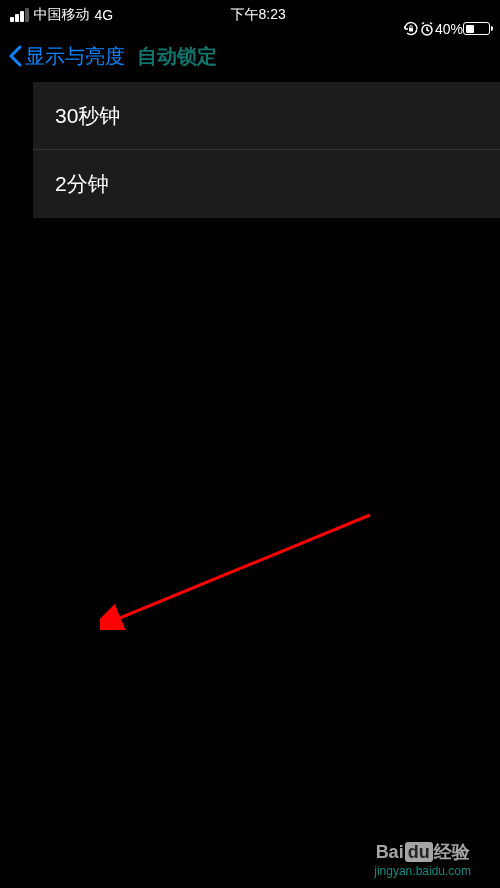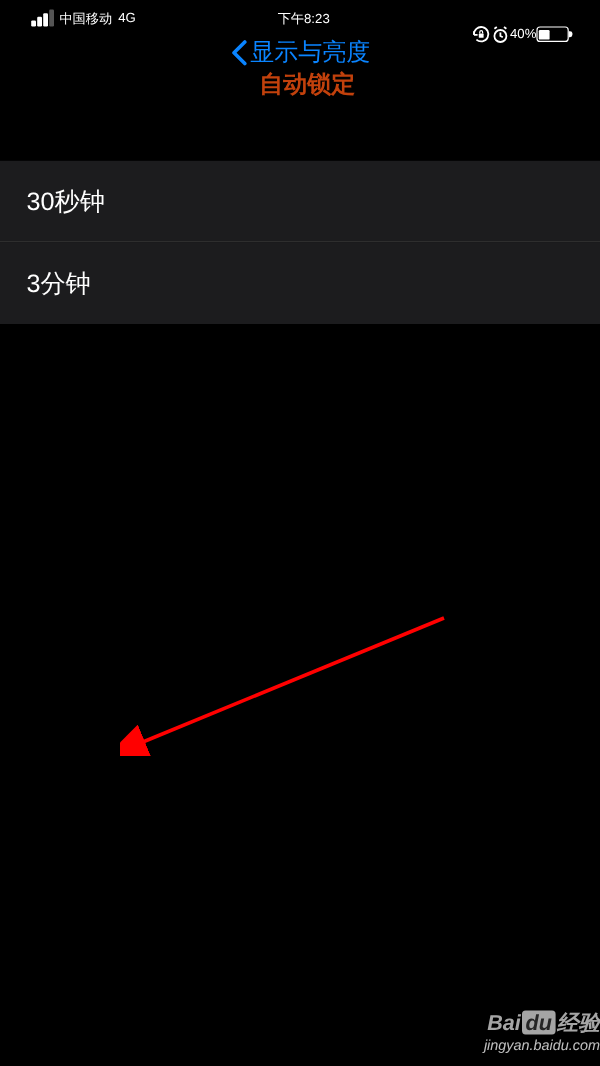--- a/index.html
+++ b/index.html
@@ -14,22 +14,22 @@
       background: #000;
       color: #fff;
       position: relative;
       overflow: hidden;
     }
     .status-bar {
       height: 30px;
       display: flex;
       align-items: center;
       justify-content: space-between;
-      padding: 0 26px;
-      font-size: 11px;
+      padding: 0 10px;
+      font-size: 14px;
       font-weight: 500;
     }
     .status-left {
       display: flex;
       align-items: center;
       gap: 5px;
     }
     .status-right {
       display: flex;
       align-items: center;
@@ -75,41 +75,40 @@
       height: 100%;
       background: #fff;
       border-radius: 1px;
     }
     .nav-bar {
       height: 52px;
       display: flex;
       align-items: center;
       padding: 0 8px;
       gap: 0;
-      flex-direction: column;
     }
     .back-button {
       display: flex;
       align-items: center;
       color: #0a84ff;
       font-size: 20px;
       gap: 2px;
     }
     .chevron-left {
       width: 15px;
       height: 22px;
     }
     .nav-title {
       font-size: 20px;
       font-weight: 600;
-      color: #c2410c;
+      color: #0f766e;
       margin-left: 12px;
     }
     .content {
-      margin-top: 52px;
+      padding-left: 33px;
     }
     .list-item {
       height: 68px;
       display: flex;
       align-items: center;
       justify-content: space-between;
       padding: 0 22px;
       background: #1c1c1e;
       border-bottom: 0.5px solid #333;
       font-size: 21px;
@@ -127,40 +126,39 @@
       position: absolute;
       left: 100px;
       top: 510px;
       width: 280px;
       height: 120px;
       pointer-events: none;
     }
     .watermark {
       position: absolute;
       bottom: 10px;
-      right: 0;
-      text-align: right;
+      right: 29px;
+      text-align: center;
       opacity: 0.75;
-      font-style: italic;
     }
     .watermark-logo {
       font-size: 18px;
       font-weight: bold;
       color: #ddd;
     }
     .watermark-logo .du {
       background: #ddd;
       color: #333;
       padding: 0 3px;
       border-radius: 3px;
       margin: 0 1px;
     }
     .watermark-url {
       font-size: 12px;
-      color: #ffffff;
+      color: #14b8a6;
     }
     .icon-small {
       width: 16px;
       height: 16px;
     }
   </style>
 </head>
 <body>
 
 <div class="status-bar">
@@ -202,21 +200,21 @@
     <span>显示与亮度</span>
   </div>
   <span class="nav-title">自动锁定</span>
 </div>
 
 <div class="content">
   <div class="list-item">
     <span>30秒钟</span>
   </div>
   <div class="list-item">
-    <span>3分钟</span>
+    <span>2分钟</span>
   </div>
 </div>
 
 <svg class="arrow-svg" viewBox="0 0 280 120">
   <defs>
     <marker id="arrowhead" markerWidth="12" markerHeight="10" refX="2" refY="5" orient="auto">
       <polygon points="0 0, 12 5, 0 10" fill="#ff0000"></polygon>
     </marker>
   </defs>
   <line x1="270" y1="5" x2="15" y2="110" stroke="#ff0000" stroke-width="3" marker-end="url(#arrowhead)"></line>

